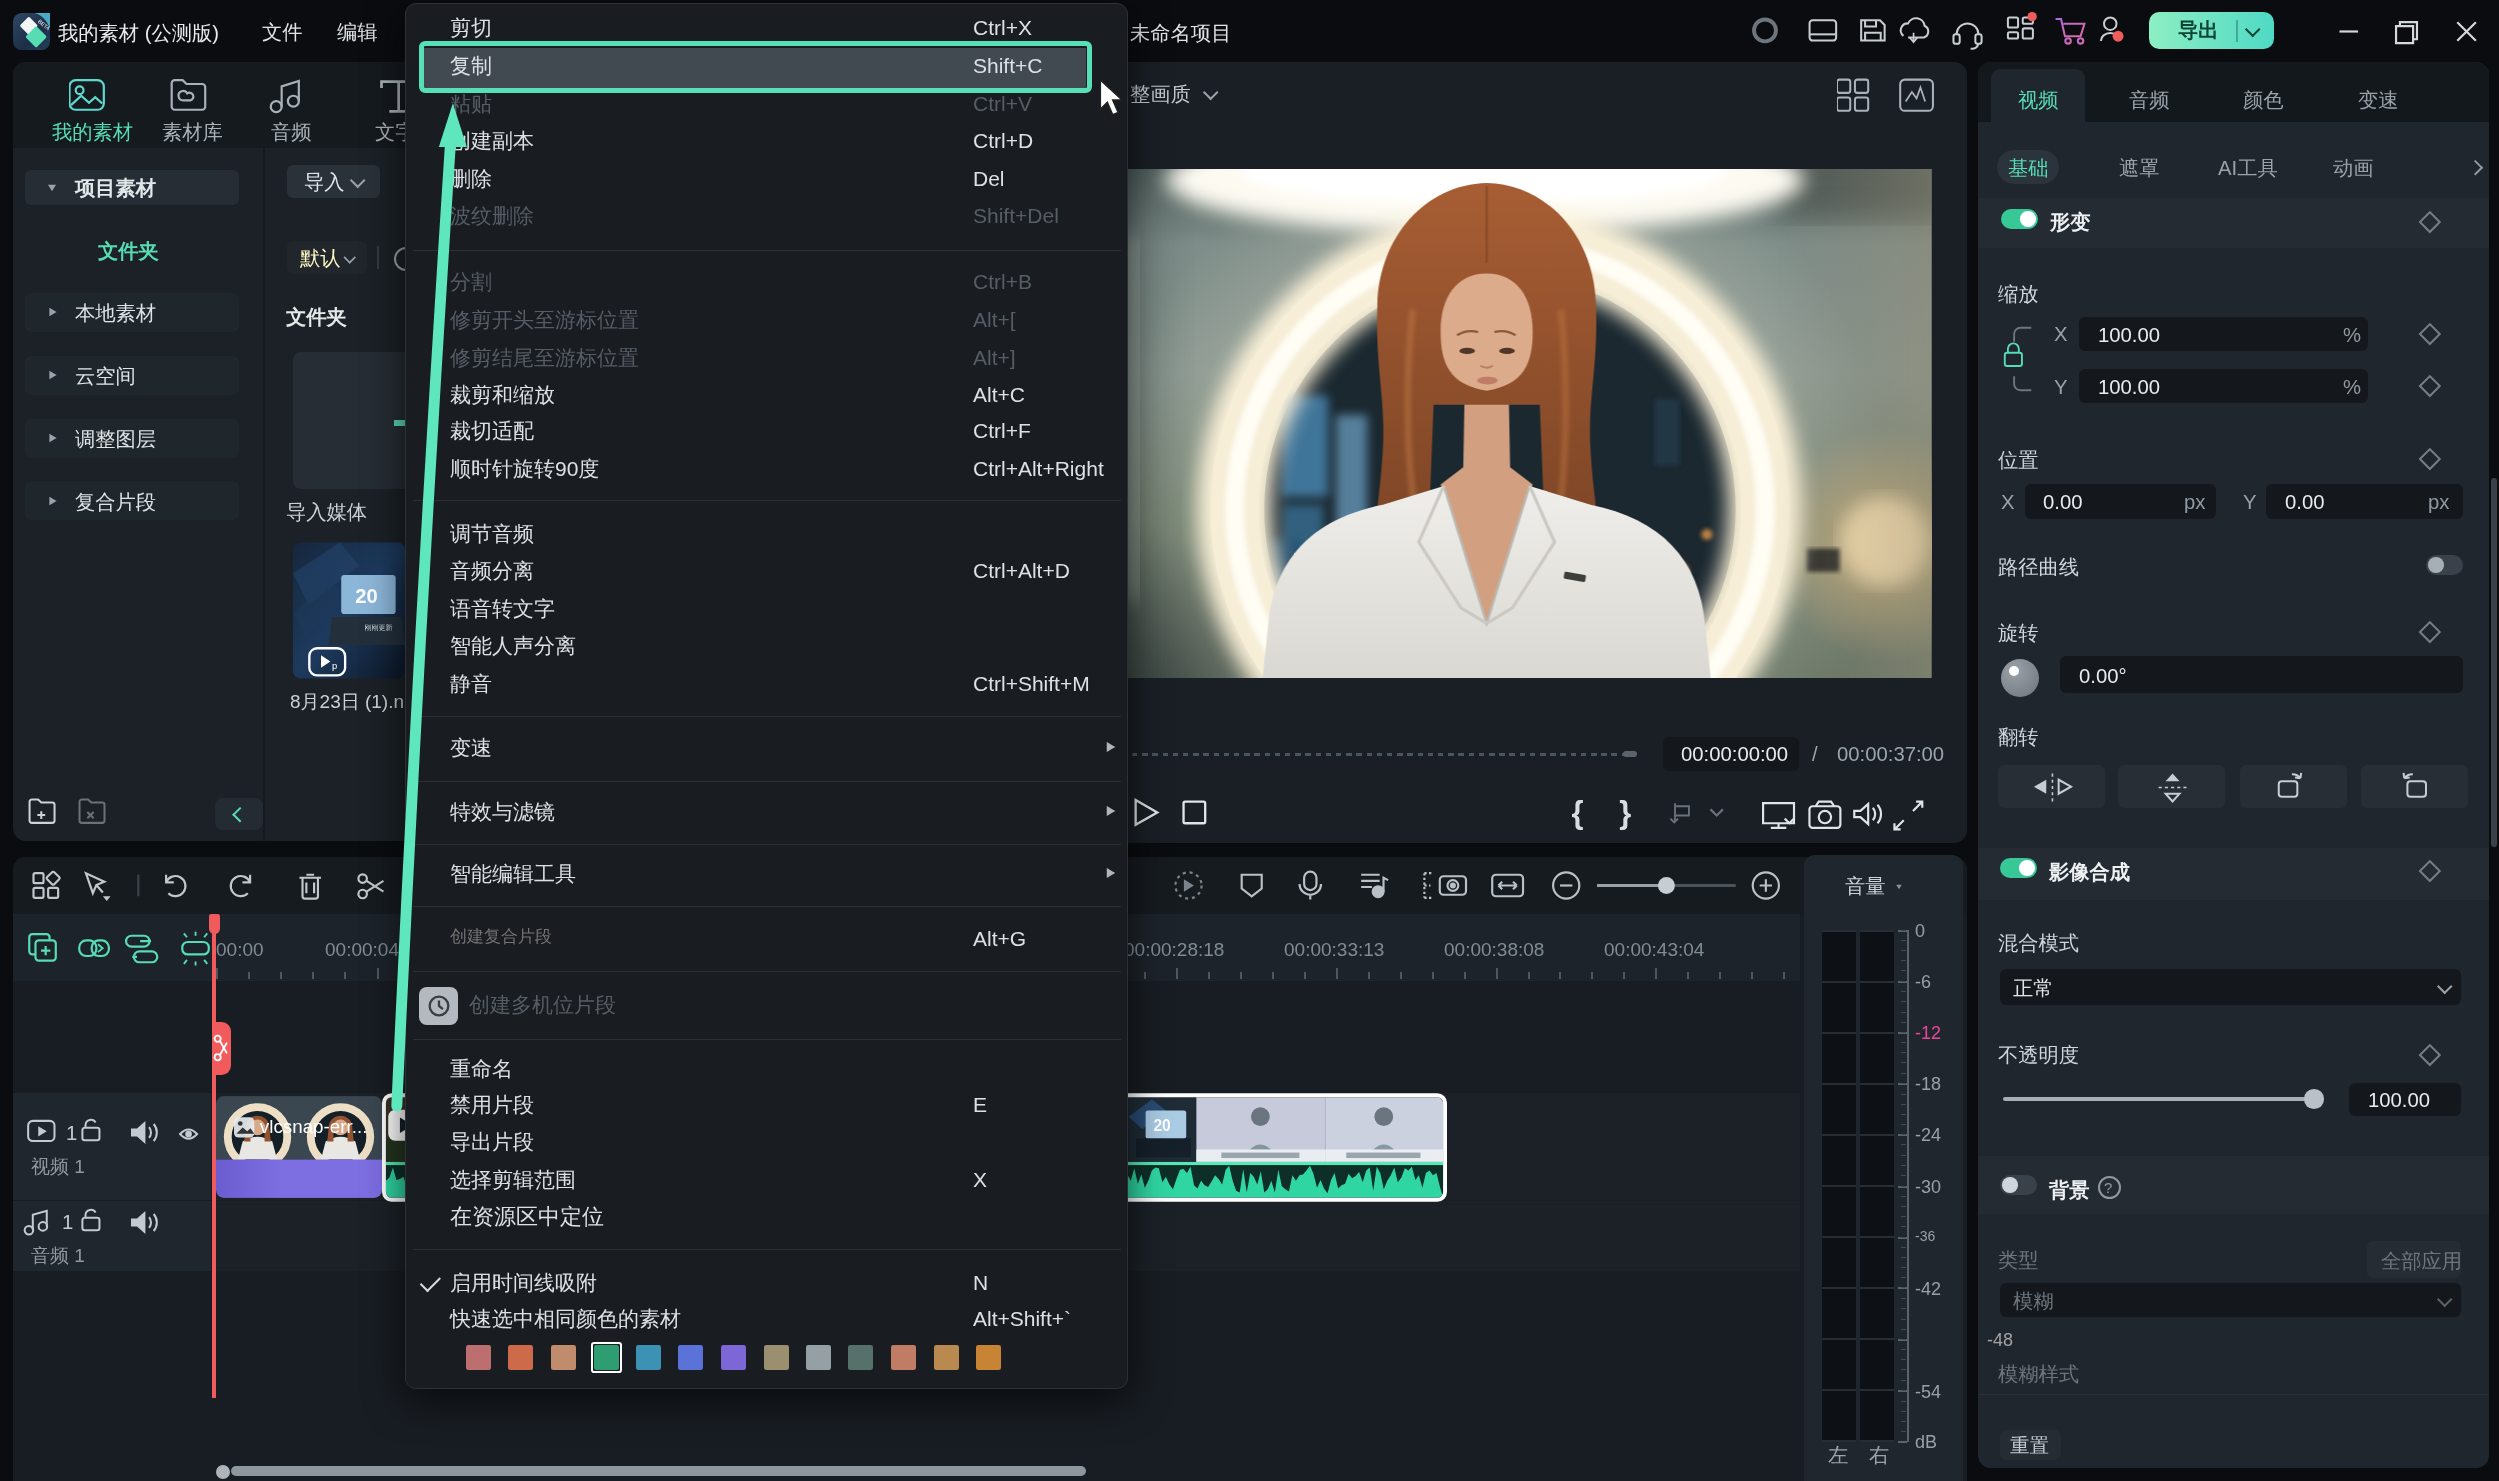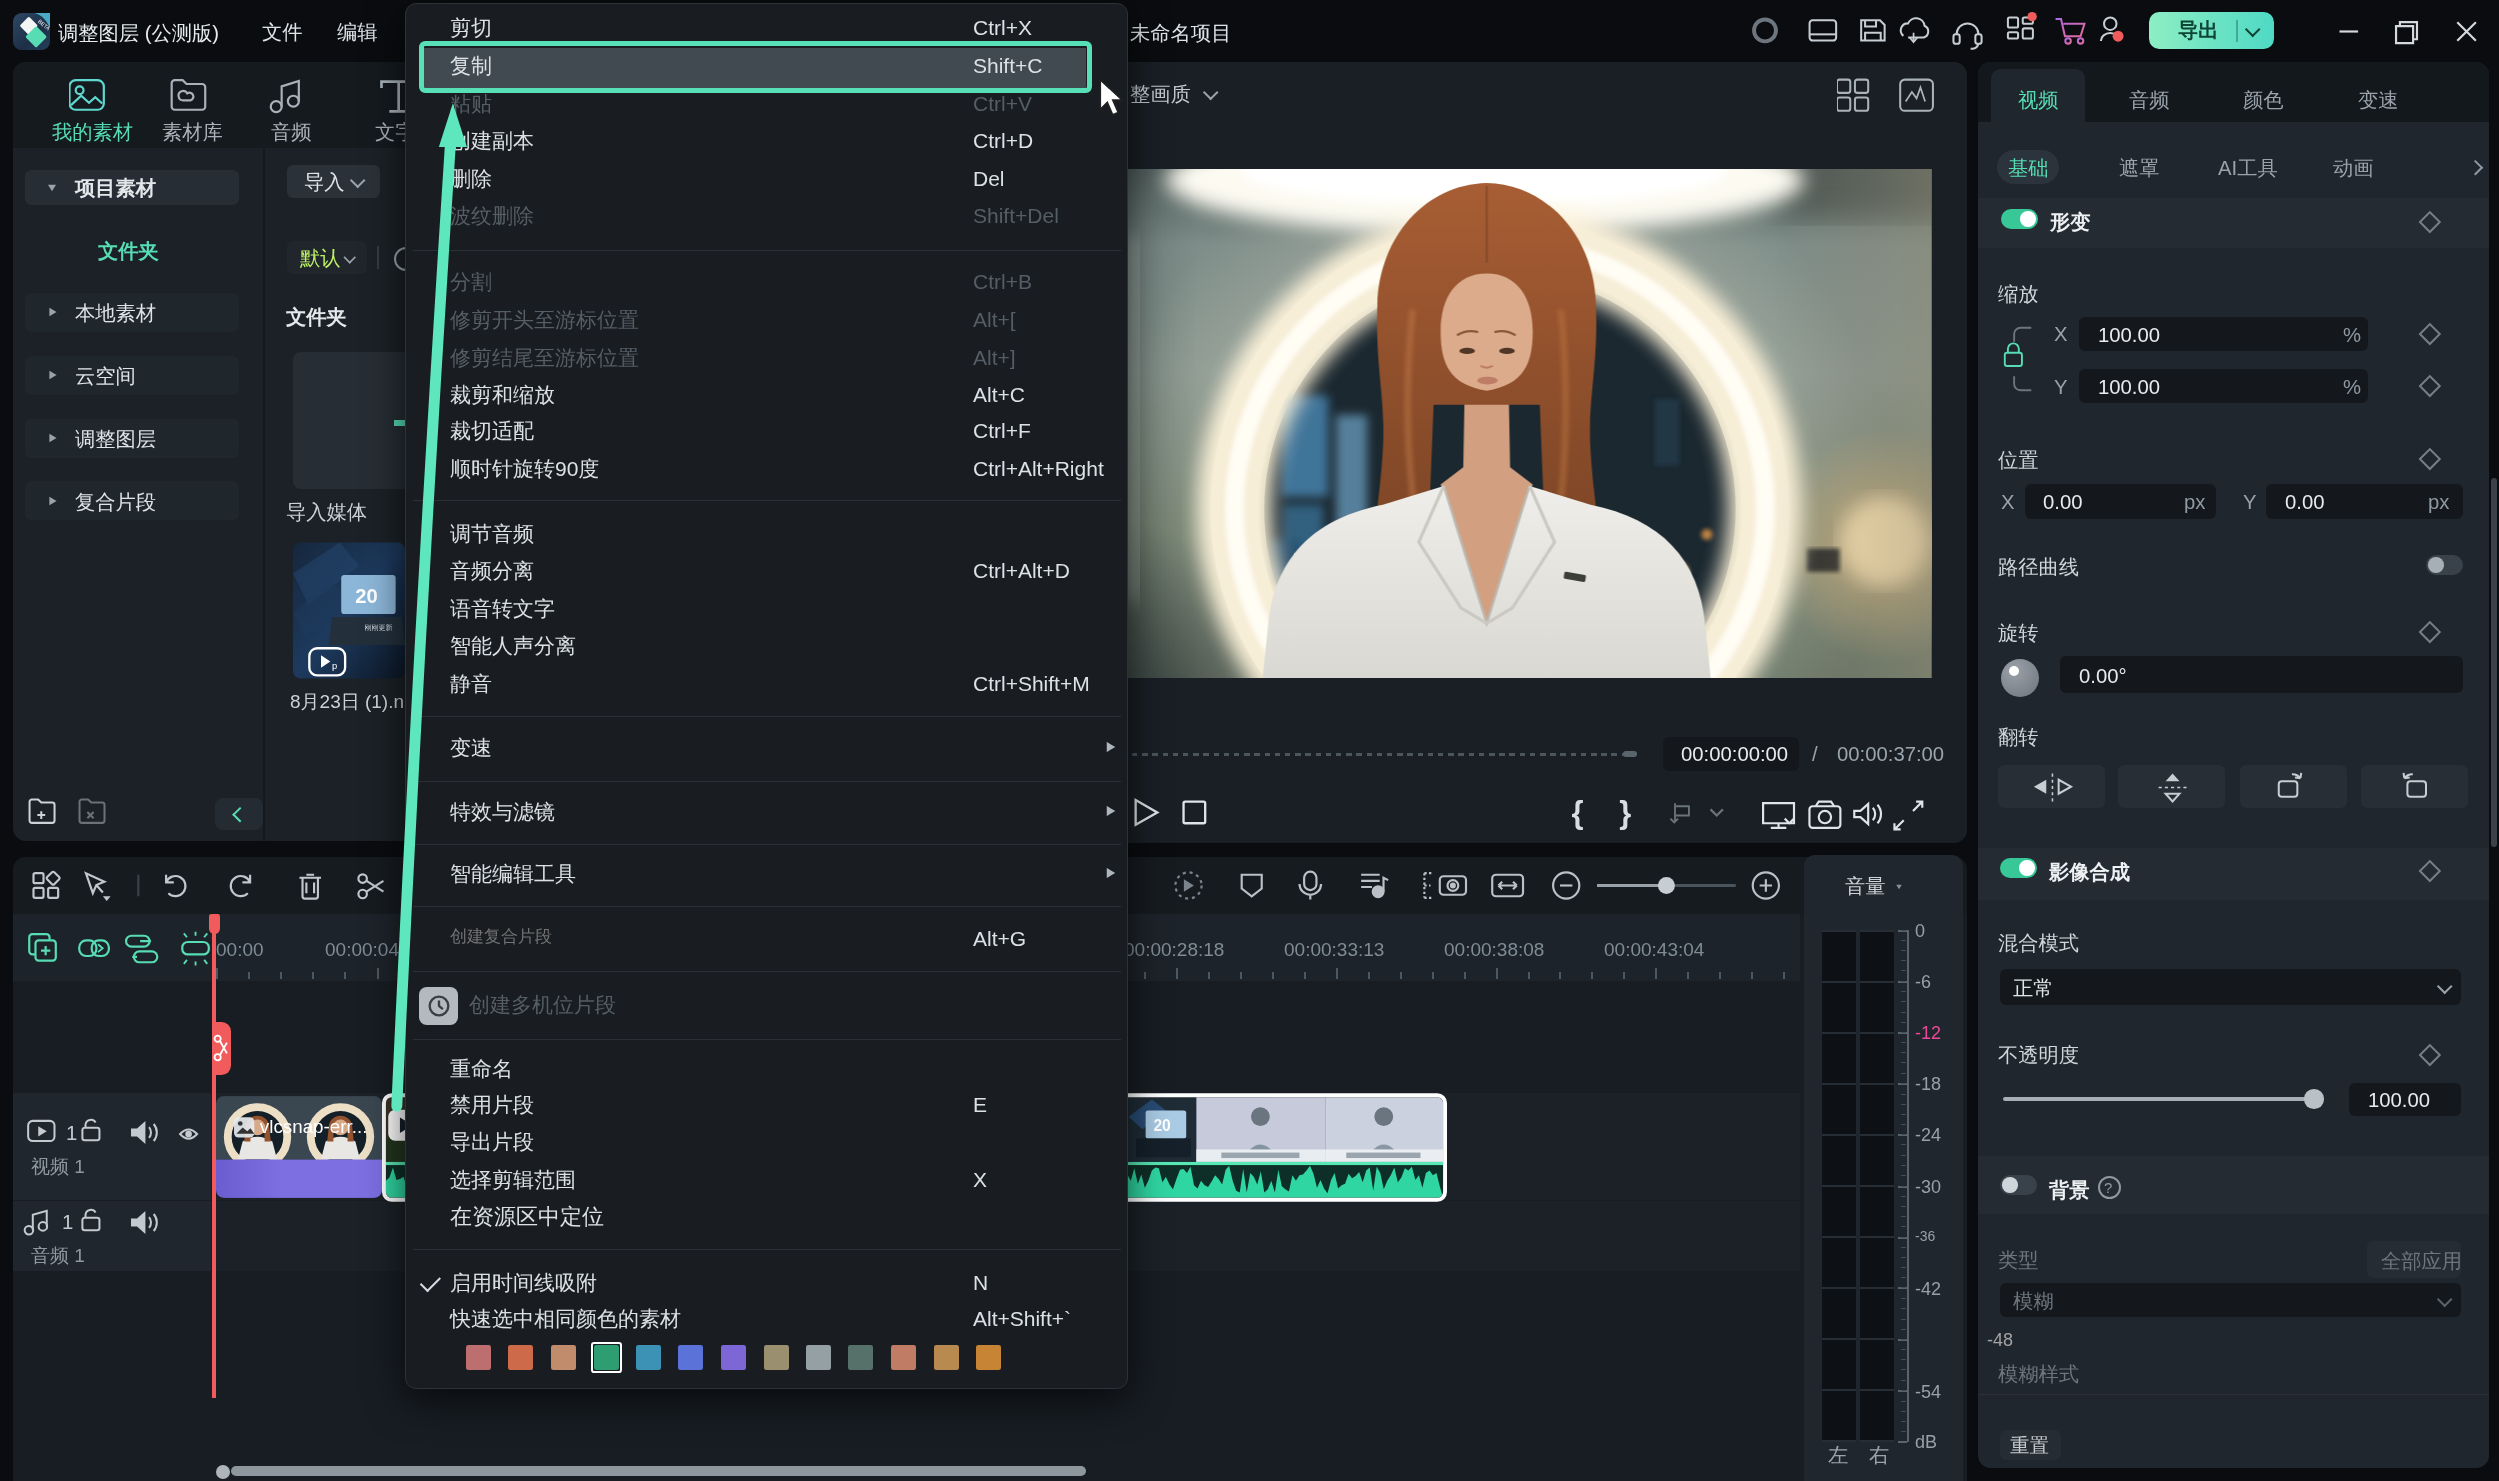--- a/index.html
+++ b/index.html
@@ -19,21 +19,21 @@
 .btn{position:absolute;background:#272e36;border-radius:6.2px}
 .sep{position:absolute;height:1.2px;background:#2b3037}
 </style></head><body>
 <div class="ab" style="left:12.5px;top:12.5px;width:37px;height:37px;border-radius:8.6px;background:linear-gradient(135deg,#2e4866,#1d2f47 60%,#24405c)"></div>
 <svg class="ab" style="left:12.5px;top:12.5px;font-size:26px" width="37" height="37" viewBox="0 0 48 48">
     <rect x="12" y="8" width="17" height="17" rx="2" transform="rotate(45 20.5 16.5)" fill="#f3f5f4"></rect>
     <rect x="20" y="21" width="20" height="20" rx="2" transform="rotate(45 30 31)" fill="#57dcb4"></rect>
     <path d="M28 0 L48 0 L48 20 C44 10 38 3 28 0 Z" fill="#4aa9c4"></path>
     <text x="33" y="12" font-size="7" fill="#fff" transform="rotate(40 33 10)">BETA</text>
   </svg>
-<div class="t" style="left:58px;top:23.4px;font-size:20.3px;color:#e8ecef">调整图层 (公测版)</div>
+<div class="t" style="left:58px;top:23.4px;font-size:20.3px;color:#e8ecef">我的素材 (公测版)</div>
 <div class="t" style="left:262px;top:22px;color:#dfe4e8">文件</div>
 <div class="t" style="left:337px;top:22px;color:#dfe4e8">编辑</div>
 <div class="t" style="left:1130px;top:22.7px;color:#dfe4e8">未命名项目</div>
 <svg class="ab" style="left:1747px;top:14px" width="391" height="36" fill="none" stroke="#c6cdd3" stroke-width="2.6" viewBox="0 0 500 46">
 <circle cx="23" cy="21" r="14" stroke="#6d767e" stroke-width="5"></circle>
 <rect x="80" y="8" width="34" height="26" rx="4"></rect>
     <line x1="80" y1="26" x2="114" y2="26"></line>
 <path d="M146 8 h24 l6 6 v20 h-30 z M151 8 v8 h14 v-8 M151 34 v-10 h20 v10"></path>
 <path d="M200 28 a9 9 0 0 1 6 -16 a11 11 0 0 1 21 3 a8 8 0 0 1 -1 15 h-20"></path>
     <path d="M213 24 v12 M208 30 l5 6 5 -6" stroke-width="2.2"></path>
@@ -126,21 +126,21 @@
       <path d="M76 19 l8 8 M84 19 l-8 8"></path>
     </g>
 </svg>
 <div class="ab" style="left:215px;top:798px;width:48px;height:32px;background:#242b32;border-radius:7.8px"></div>
 <div class="chevr" style="left:234px;top:809px;border-color:#57dcb4;transform:rotate(135deg)"></div>
 <div class="ab" style="left:263px;top:148px;width:1.6px;height:693px;background:#14191e"></div>
 <div class="btn" style="left:287px;top:165px;width:93px;height:33px;background:#2a3138"></div>
 <div class="t" style="left:304px;top:172px;color:#dfe4e8">导入</div>
 <div class="chevd" style="left:352px;top:175px"></div>
 <div class="btn" style="left:287px;top:241px;width:80px;height:33px;background:#20262c"></div>
-<div class="t" style="left:300px;top:248px;color:#bef264">默认</div>
+<div class="t" style="left:300px;top:248px;color:#fef9c3">默认</div>
 <div class="chevd" style="left:344px;top:252px;transform:rotate(45deg) scale(.8)"></div>
 <div class="ab" style="left:377px;top:246px;width:1.6px;height:23.4px;background:#333a42"></div>
 <div class="ab" style="left:394px;top:247px;width:20.3px;height:20.3px;border:2.3px solid #9aa3ab;border-radius:50%"></div>
 <div class="t" style="left:286px;top:307px;font-weight:bold;color:#e4e8eb">文件夹</div>
 <div class="ab" style="left:293px;top:352px;width:112px;height:137px;background:#262d34;border-radius:7.8px 0 0 7.8px"></div>
 <div class="ab" style="left:394px;top:420px;width:11.7px;height:5.5px;background:#57dcb4"></div>
 <div class="t" style="left:286px;top:502px;color:#c9d0d6">导入媒体</div>
 <svg class="ab" style="left:293px;top:542px;font-size:26px" width="112" height="137" viewBox="0 0 144 175">
 <defs>
       <linearGradient id="mg" x1="0" y1="0" x2="1" y2="1">

